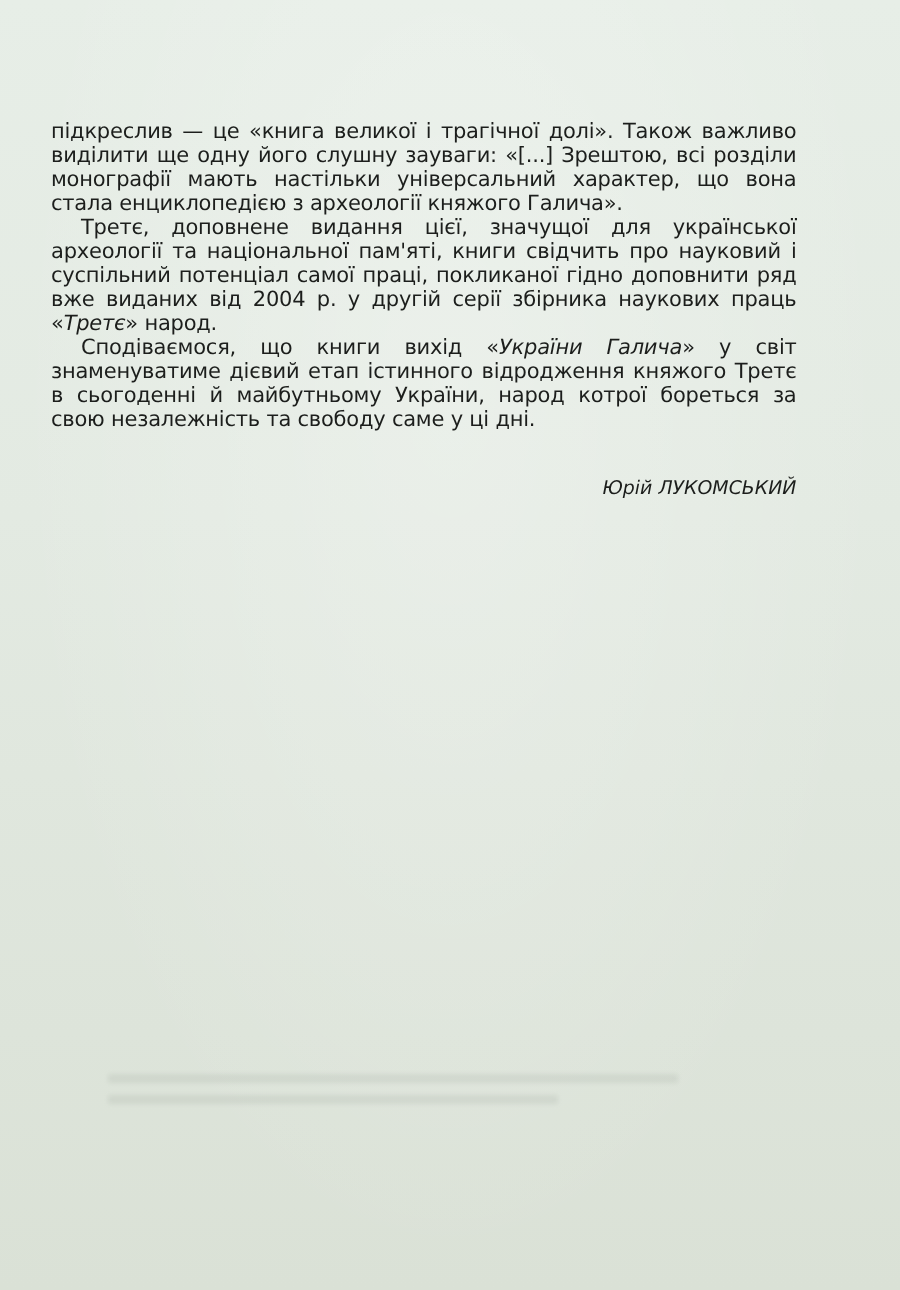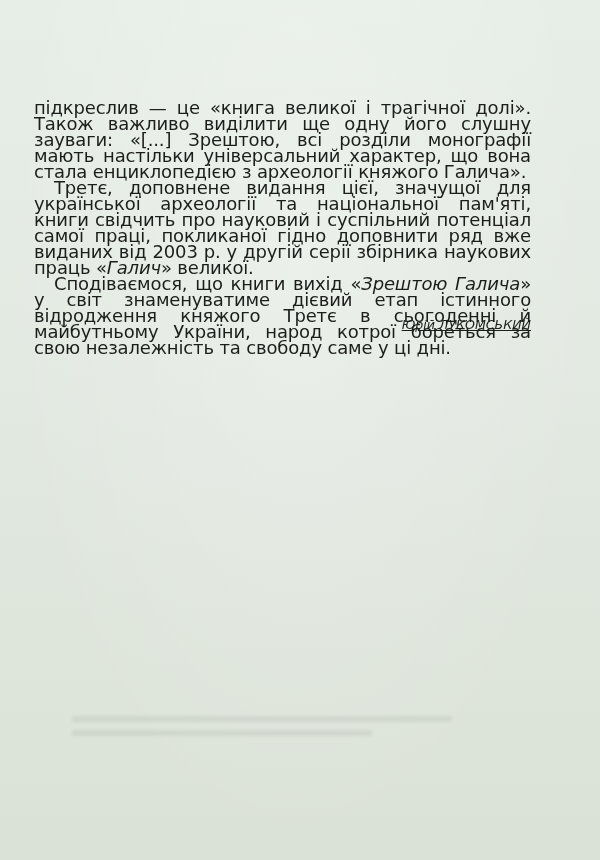--- a/index.html
+++ b/index.html
@@ -11,54 +11,54 @@
   .page {
     position: relative; width: 600px; height: 860px;
     background: linear-gradient(180deg, #e7eee7 0%, #e3eae2 40%, #dae1d6 100%);
   }
   .page::before {
     content: ""; position: absolute; inset: 0;
     background: radial-gradient(ellipse at 50% 30%, rgba(255,255,255,0.25), rgba(0,0,0,0) 70%);
     pointer-events: none;
   }
   .text-block {
-    position: absolute; left: 34px; top: 100px; width: 497px;
-    font-size: 18px; line-height: 16px; color: #1c1e1c;
+    position: absolute; left: 34px; top: 80px; width: 497px;
+    font-size: 14px; line-height: 16px; color: #1c1e1c;
     letter-spacing: -0.15px;
   }
   .text-block p {
     margin: 0; text-align: justify; text-align-last: left;
   }
   .text-block p.indent { text-indent: 20px; }
   .text-block em { font-style: italic; }
   .signature {
     position: absolute; right: 69px; top: 317px;
-    font-size: 12.6px; font-style: italic; color: #1c1e1c; text-decoration: underline;
+    font-size: 12.6px; font-style: italic; color: #1c1e1c;
   }
   .bleed {
     position: absolute; left: 72px; top: 716px; width: 380px;
   }
   .bleed .line {
     height: 6px; margin-bottom: 8px; border-radius: 2px;
     background: rgba(120,135,120,0.13); filter: blur(1.5px);
   }
 </style>
 </head>
 <body>
 
 <div class="page">
   <div class="text-block">
     <p>
       <span>підкреслив — це «книга великої і трагічної долі». Також важливо виділити ще одну його слушну зауваги: «[...] Зрештою, всі розділи монографії мають настільки універсальний характер, що вона стала енциклопедією з археології княжого Галича».</span>
     </p>
     <p class="indent">
-      <span>Третє, доповнене видання цієї, значущої для української археології та національної пам'яті, книги свідчить про науковий і суспільний потенціал самої праці, покликаної гідно доповнити ряд вже виданих від 2003 р. у другій серії збірника наукових праць «</span><em>Галич</em><span>» великої.</span>
+      <span>Третє, доповнене видання цієї, значущої для української археології та національної пам'яті, книги свідчить про науковий і суспільний потенціал самої праці, покликаної гідно доповнити ряд вже виданих від 2004 р. у другій серії збірника наукових праць «</span><em>Третє</em><span>» народ.</span>
     </p>
     <p class="indent">
-      <span>Сподіваємося, що книги вихід «</span><em>Зрештою Галича</em><span>» у світ знаменуватиме дієвий етап істинного відродження княжого Третє в сьогоденні й майбутньому України, народ котрої бореться за свою незалежність та свободу саме у ці дні.</span>
+      <span>Сподіваємося, що книги вихід «</span><em>України Галича</em><span>» у світ знаменуватиме дієвий етап істинного відродження княжого Третє в сьогоденні й майбутньому України, народ котрої бореться за свою незалежність та свободу саме у ці дні.</span>
     </p>
   </div>
 
   <div class="signature">Юрій ЛУКОМСЬКИЙ</div>
 
   <div class="bleed">
     <div class="line" style="width:380px"></div>
     <div class="line" style="width:300px"></div>
   </div>
 </div>

